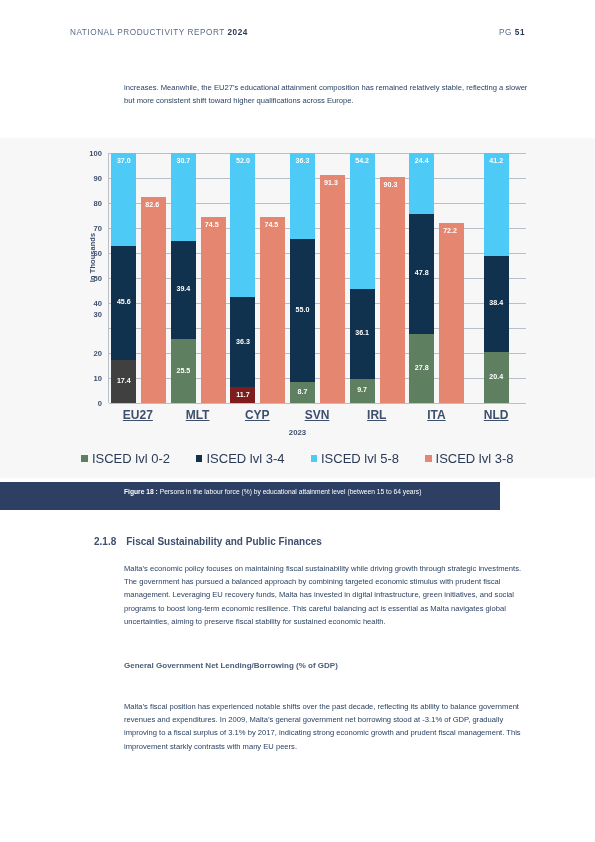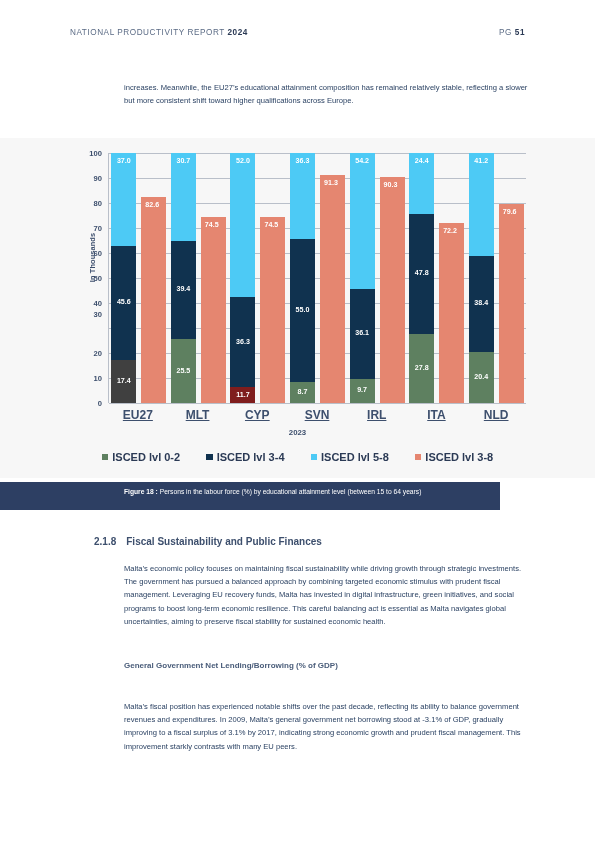--- a/index.html
+++ b/index.html
@@ -192,21 +192,21 @@
   .legend {
     position: absolute;
     left: 0; right: 0;
     top: 313px;
     display: flex;
     justify-content: center;
     gap: 26px;
   }
   .legend-item { display: flex; align-items: center; gap: 4px; }
   .legend-swatch { width: 6.5px; height: 6.5px; display: inline-block; }
-  .legend-label { font-size: 11px; font-weight: 700; color: #2b3a55; }
+  .legend-label { font-size: 13px; font-weight: 400; color: #2b3a55; }
 
   
   .caption-bar {
     position: absolute;
     top: 482px;
     left: 0;
     width: 500px;
     height: 28px;
     background: #2d3f63;
     color: #ffffff;
@@ -407,25 +407,20 @@
               <div class="seg s58" style="height: 103px; background: rgb(77, 202, 245);">
                 <span>41.2</span>
               </div>
               <div class="seg s34" style="height: 96px; background: rgb(16, 50, 79);">
                 <span>38.4</span>
               </div>
               <div class="seg s02" style="height: 51px; background: rgb(94, 128, 96);">
                 <span>20.4</span>
               </div>
             </div>
-            <div class="bar-single">
-              <div class="seg s38" style="height: 199px; background: rgb(229, 134, 112);">
-                <span>79.6</span>
-              </div>
-            </div>
           </div>
         </div>
     </div>
   </div>
 
   <div class="x-labels" id="x-labels">
       <div class="x-lab">EU27</div>
       <div class="x-lab">MLT</div>
       <div class="x-lab">CYP</div>
       <div class="x-lab">SVN</div>

